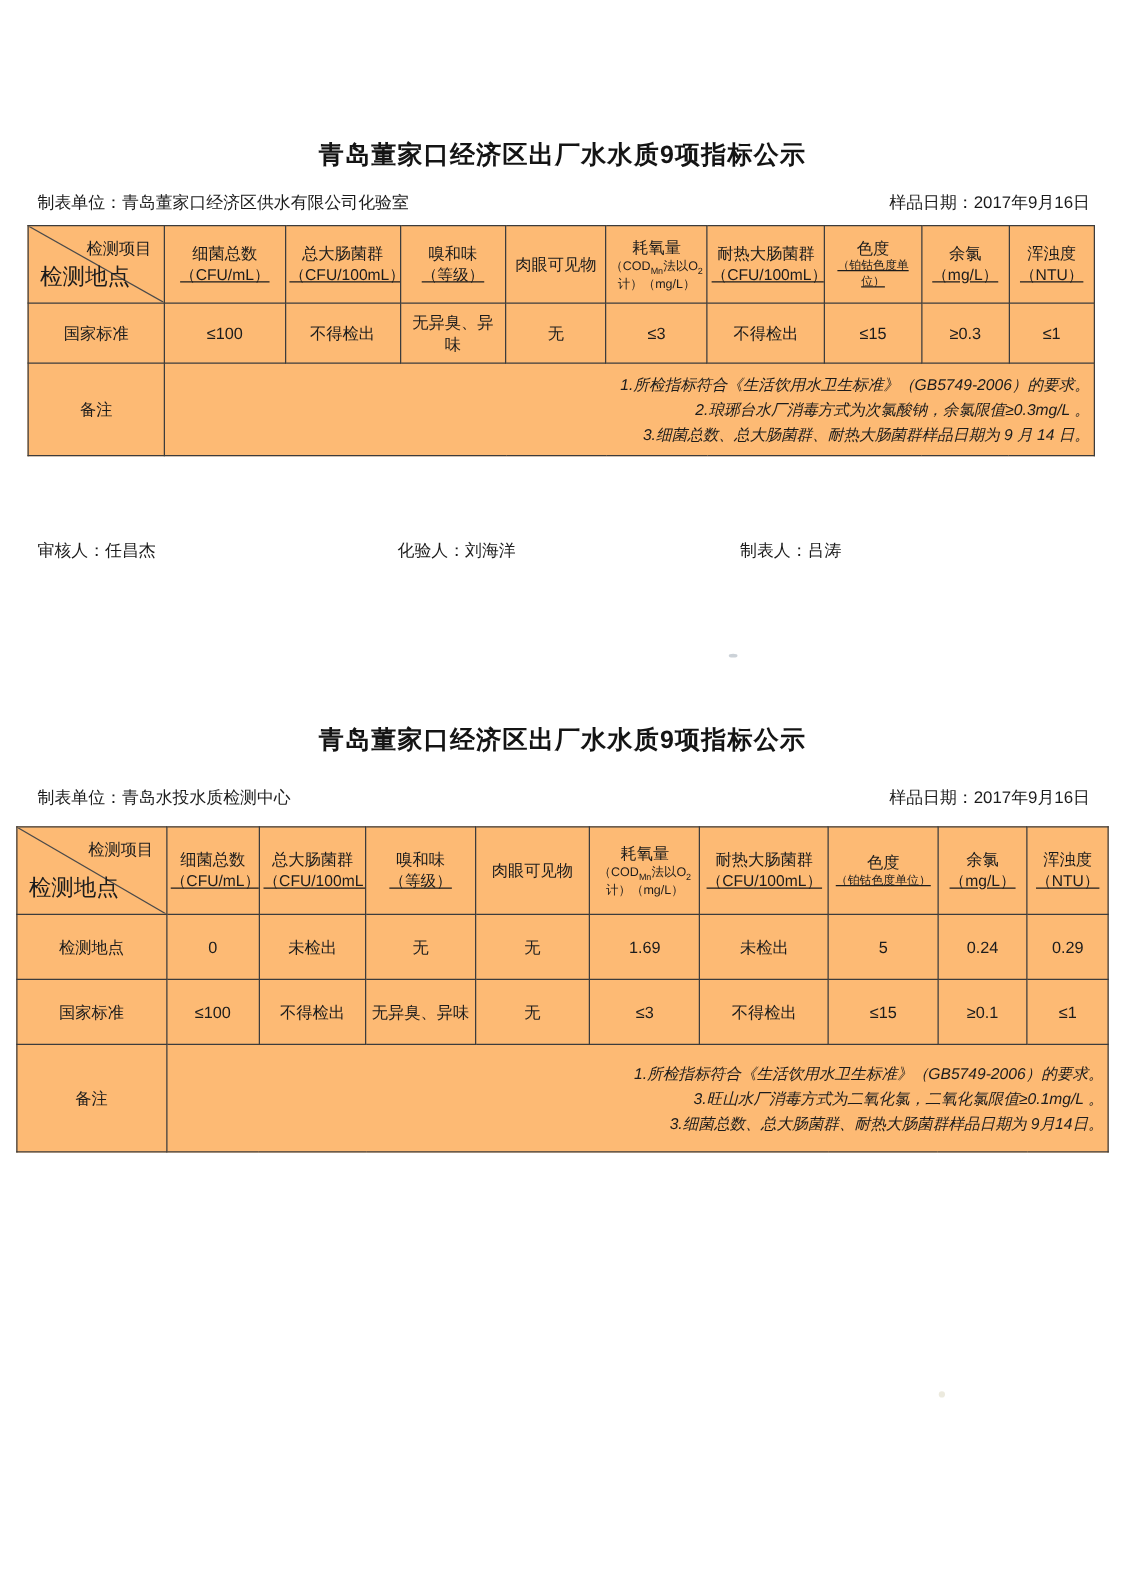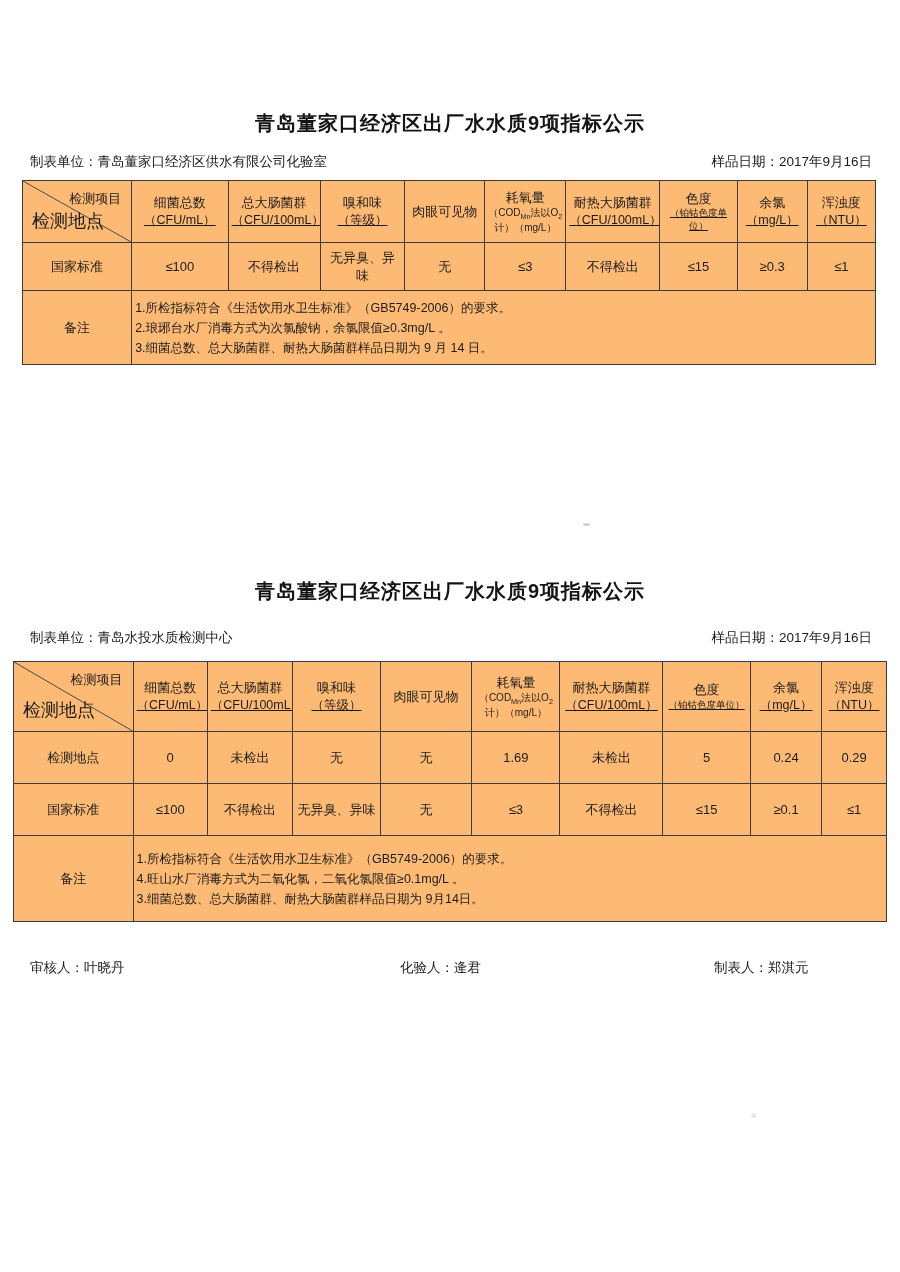--- a/index.html
+++ b/index.html
@@ -30,21 +30,21 @@
   .col-unit  { font-size:12.5px; line-height:1.35;text-decoration:underline; }
   .col-unit.tiny { font-size:9.5px;text-align:center; }
   .cod-unit  { font-size:10px; line-height:1.3; }
   sub { font-size:0.72em; }
   th.corner { position:relative; padding:0; }
   th.corner svg.diag { position:absolute; left:0; top:0; width:100%; height:100%; }
   th.corner .ct { position:absolute; top:9px;  right:10px; font-size:13px; }
   th.corner .cb { position:absolute; bottom:9px; left:9px;  font-size:18px; }
   td.remarks-label { font-size:13px; }
   td.remarks { text-align:left; padding:6px 8px 6px 7px; }
-  td.remarks .rline { font-size:12.5px; line-height:1.6; text-align:left; }
+  td.remarks .rline { font-size:12.5px; line-height:1.6; text-align:right;font-style:italic; }
   .sigs { position:absolute; left:0; top:0; width:100%; height:22px; font-size:13.5px; }
   .sig  { position:absolute; white-space:nowrap; }
   .speck { position:absolute; border-radius:50%; }
 </style>
 </head>
 <body>
 
 <div class="page">
 
   <div class="title" style="top:110px;">青岛董家口经济区出厂水水质9项指标公示</div>
@@ -128,20 +128,25 @@
       <td class="remarks-label">备注</td>
       <td class="remarks" colspan="9">
         <div class="rline">1.所检指标符合《生活饮用水卫生标准》（GB5749-2006）的要求。</div>
         <div class="rline">2.琅琊台水厂消毒方式为次氯酸钠，余氯限值≥0.3mg/L 。</div>
         <div class="rline">3.细菌总数、总大肠菌群、耐热大肠菌群样品日期为 9 月 14 日。</div>
       </td>
     </tr>
   </tbody>
     </table>
 
+  <div class="sigs" style="top:432px;">
+    <span class="sig" style="left:30px;"><span>审核人：</span><span>任昌杰</span></span>
+    <span class="sig" style="left:318px;"><span>化验人：</span><span>刘海洋</span></span>
+    <span class="sig" style="left:592px;"><span>制表人：</span><span>吕涛</span></span>
+  </div>
 
   <div class="title" style="top:578px;">青岛董家口经济区出厂水水质9项指标公示</div>
 
   <div class="meta" style="top:629px;">
     <div><span>制表单位：</span><span>青岛水投水质检测中心</span></div>
     <div><span>样品日期：</span><span>2017年9月16日</span></div>
   </div>
 
   <table class="wq" style="top:661px; left:13px; width:874px;">
     <colgroup>
@@ -222,29 +227,24 @@
       <td>≤3</td>
       <td>不得检出</td>
       <td>≤15</td>
       <td>≥0.1</td>
       <td>≤1</td>
     </tr>
     <tr style="height:86px;">
       <td class="remarks-label">备注</td>
       <td class="remarks" colspan="9">
         <div class="rline">1.所检指标符合《生活饮用水卫生标准》（GB5749-2006）的要求。</div>
-        <div class="rline">4.旺山水厂消毒方式为二氧化氯，二氧化氯限值≥0.1mg/L 。</div>
+        <div class="rline">3.旺山水厂消毒方式为二氧化氯，二氧化氯限值≥0.1mg/L 。</div>
         <div class="rline">3.细菌总数、总大肠菌群、耐热大肠菌群样品日期为 9月14日。</div>
       </td>
     </tr>
   </tbody>
     </table>
 
-  <div class="sigs" style="top:959px;">
-    <span class="sig" style="left:30px;"><span>审核人：</span><span>叶晓丹</span></span>
-    <span class="sig" style="left:400px;"><span>化验人：</span><span>逄君</span></span>
-    <span class="sig" style="left:714px;"><span>制表人：</span><span>郑淇元</span></span>
-  </div>
 
   <div class="speck" style="left:583px; top:523px; width:7px; height:3px; background:#ccd2d8;"></div>
   <div class="speck" style="left:751px; top:1113px; width:5px; height:5px; background:#eceade;"></div>
 
 </div>
 
 </body></html>

